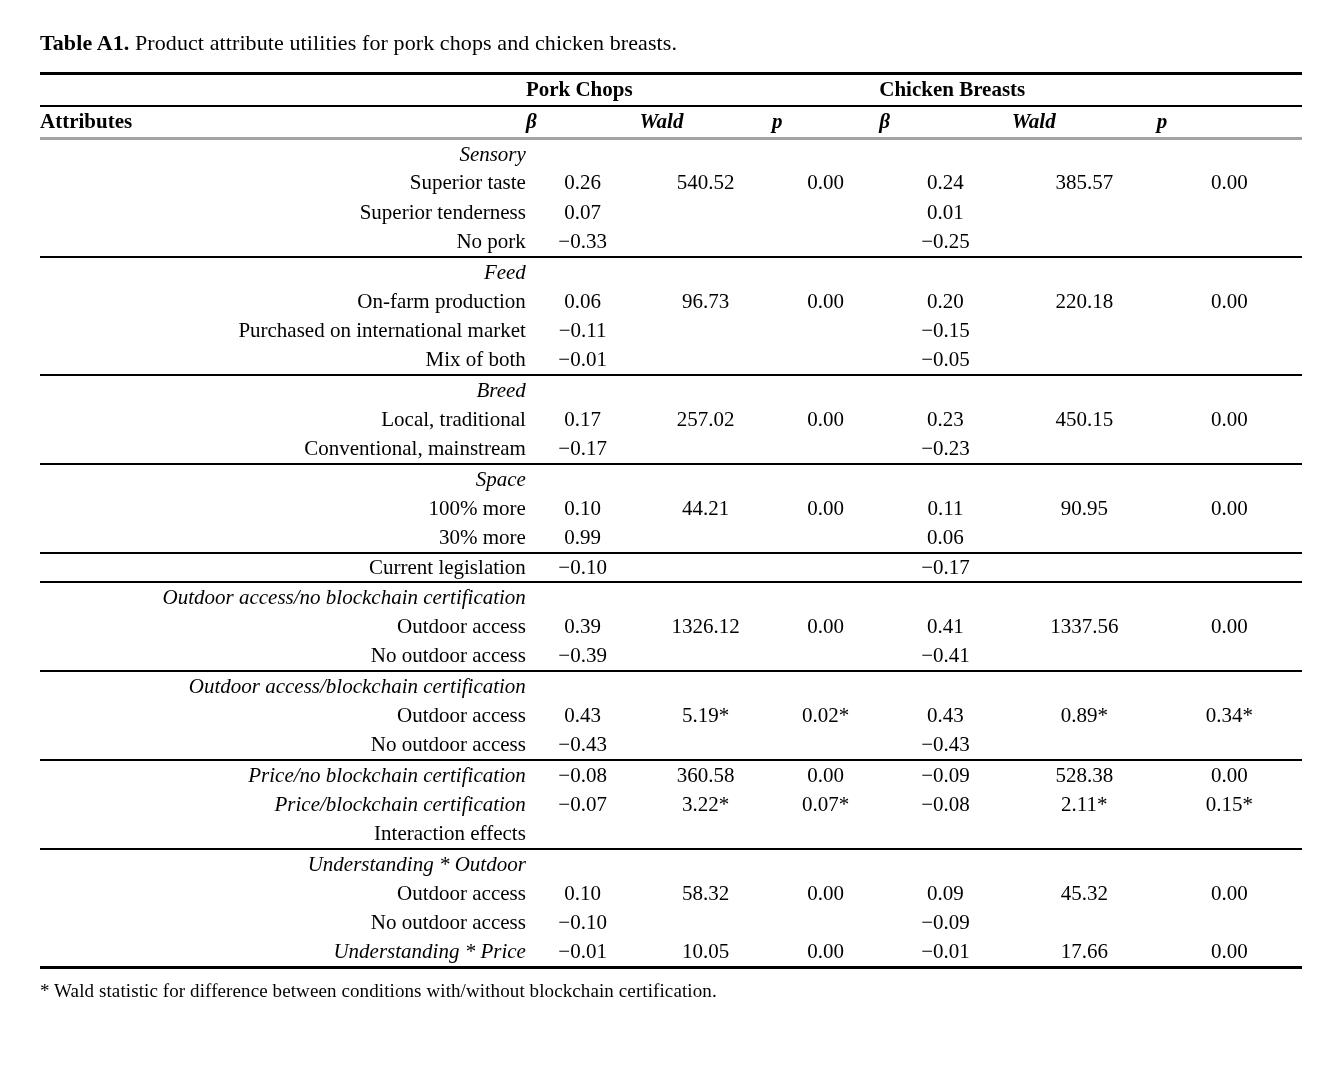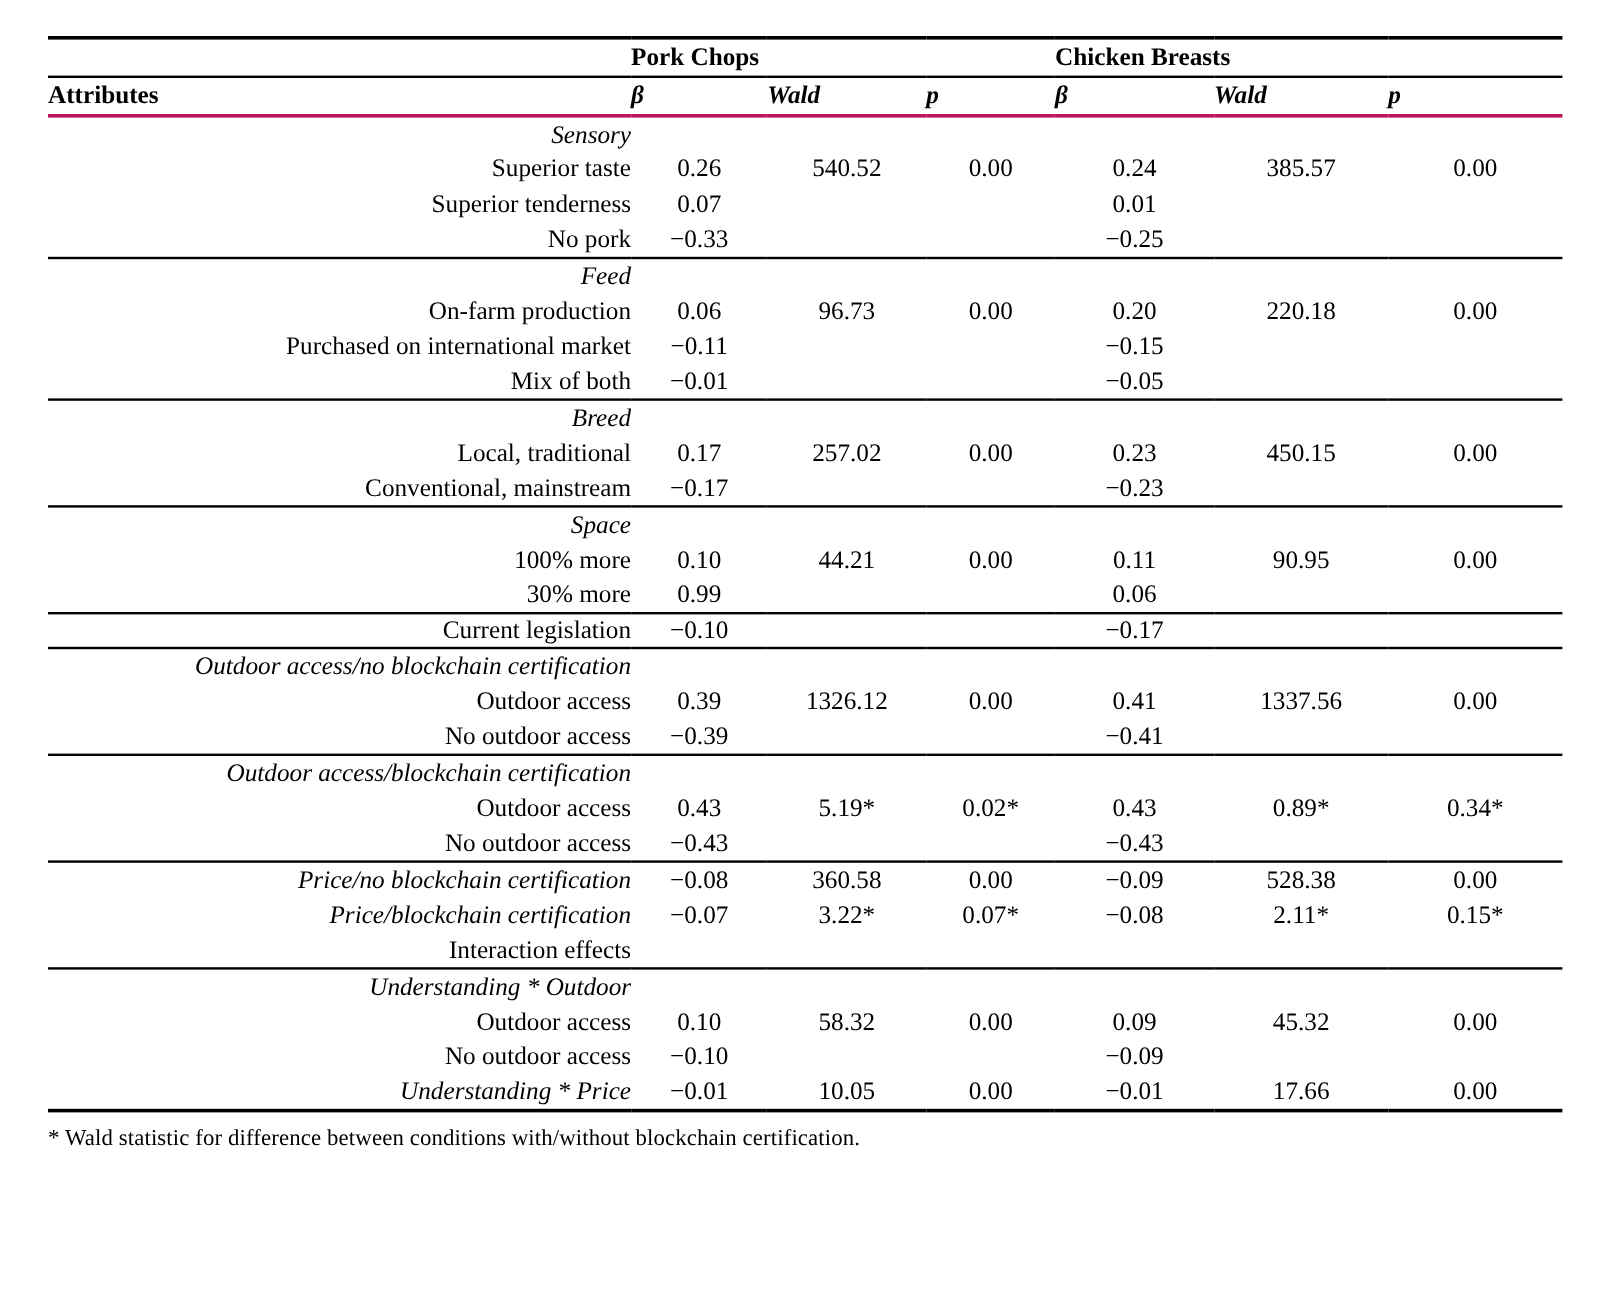--- a/index.html
+++ b/index.html
@@ -33,21 +33,21 @@
   col.c-b2    { width: 10.5%; }
   col.c-w2    { width: 11.5%; }
   col.c-p2    { width: 11.5%; }
 
   thead td, thead th { font-weight: bold; text-align: left; vertical-align: middle; }
   tr.group-row td {
     border-bottom: 2px solid #000;
     height: 32px;
   }
   tr.colhead-row th {
-    border-bottom: 3px solid #be185d;
+    border-bottom: 3px solid #a3a3a3;
     height: 33px;
   }
   th.greek { font-style: italic; }
 
   tbody td {
     height: 29.6px;
     vertical-align: middle;
     line-height: 1;
   }
   td.lbl { text-align: right; padding-left: 2px; }
@@ -59,20 +59,21 @@
     font-size: 19px;
     margin-top: 11px;
     letter-spacing: 0.1px;
   }
 </style>
 </head>
 <body>
 
 <div class="page">
 
+  <p class="caption"><span class="cap-label">Table A1.</span><span> Product attribute utilities for pork chops and chicken breasts.</span></p>
 
   <table class="utilities">
     <colgroup>
       <col class="c-attr">
         <col class="c-b1">
         <col class="c-w1">
         <col class="c-p1">
       <col class="c-b2">
         <col class="c-w2">
         <col class="c-p2">

